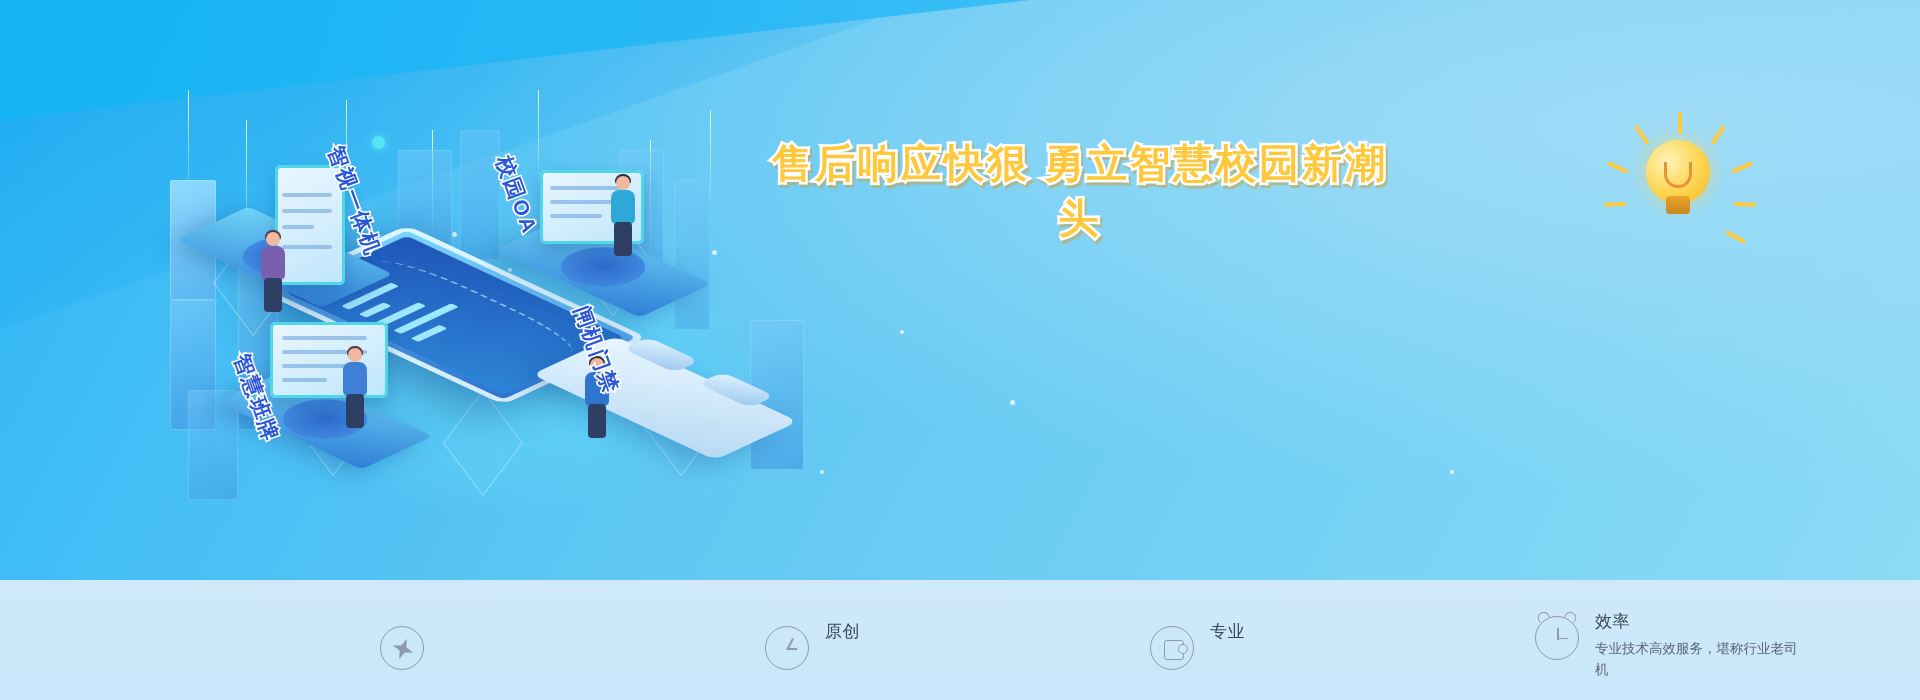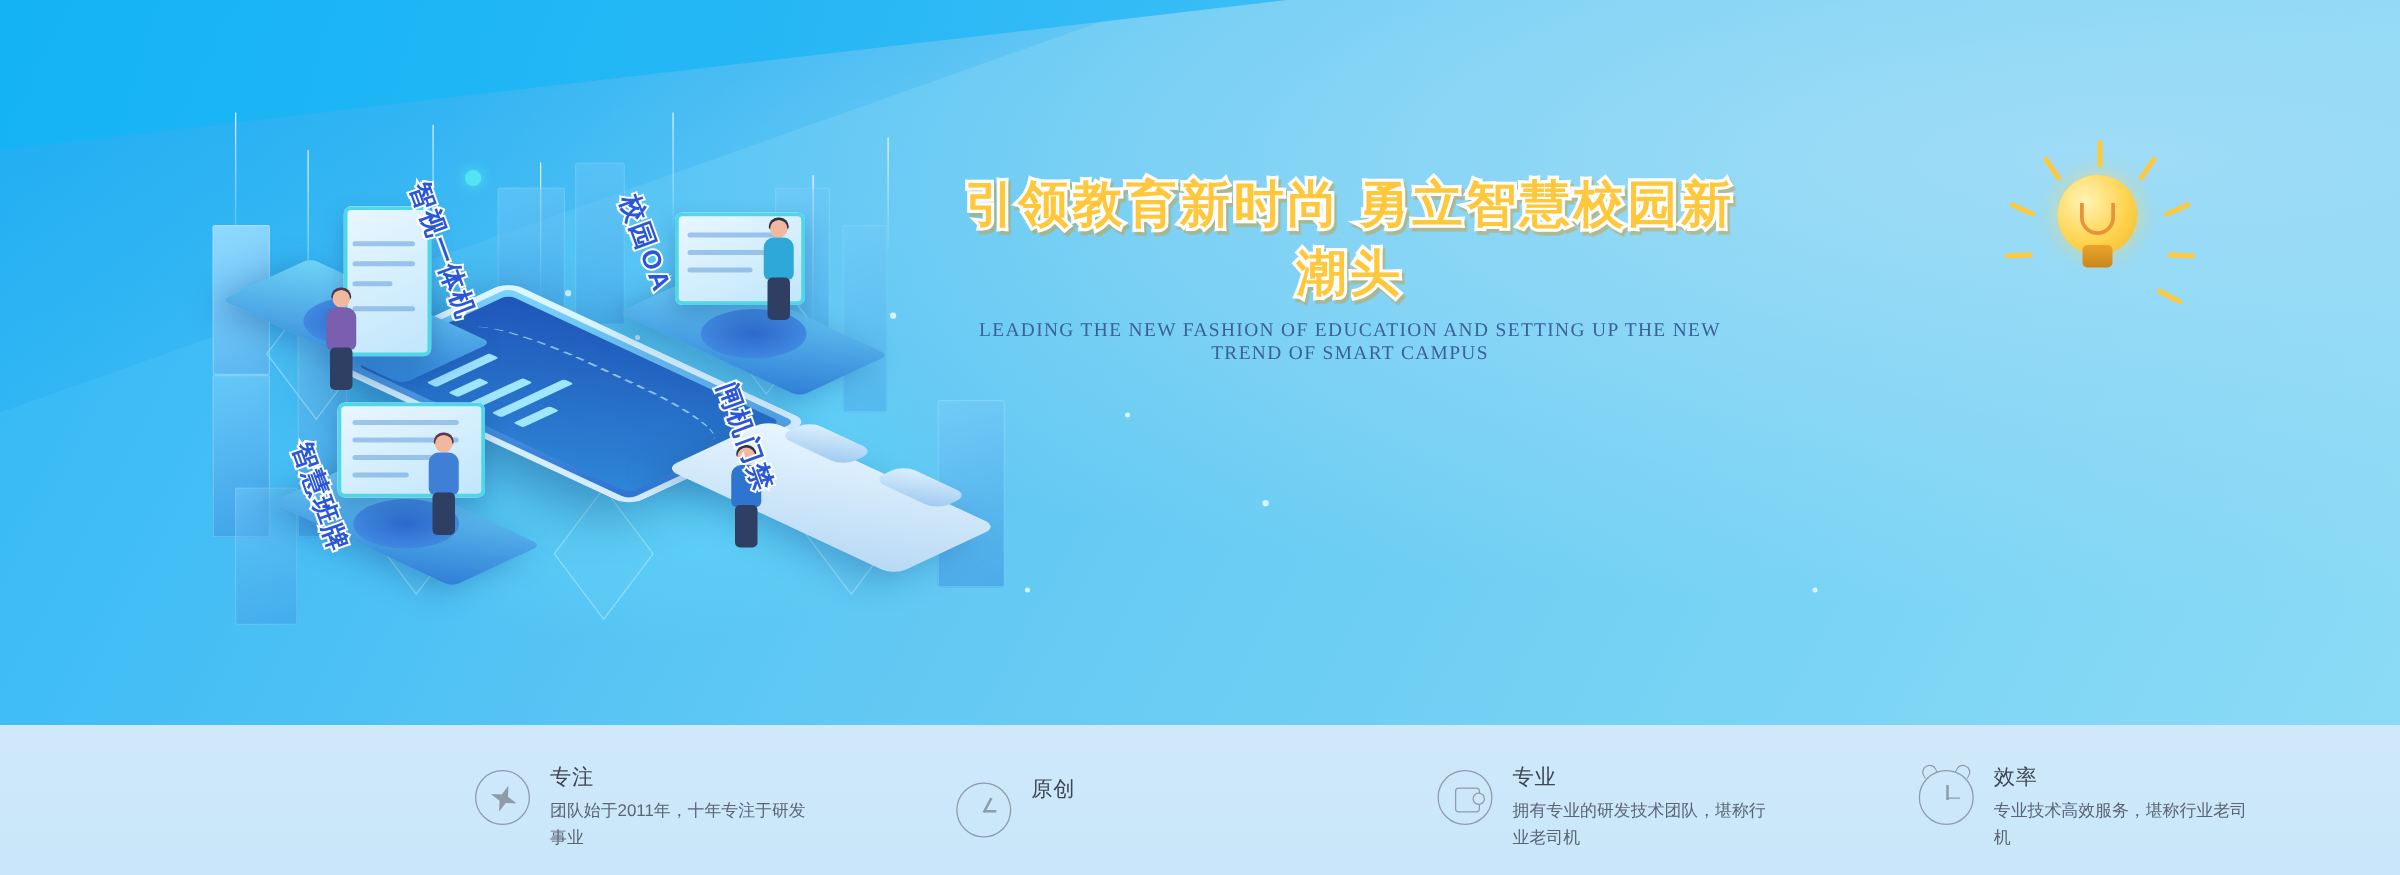--- a/index.html
+++ b/index.html
@@ -365,46 +365,40 @@
     <div class="ray" style="left:110px;top:32px;height:22px;transform:rotate(66deg);"></div>
     <div class="ray" style="left:4px;top:64px;height:22px;transform:rotate(-92deg);"></div>
     <div class="ray" style="left:112px;top:64px;height:22px;transform:rotate(92deg);"></div>
     <div class="ray" style="left:104px;top:92px;height:22px;transform:rotate(118deg);"></div>
     <div class="glass"></div>
     <div class="fil"></div>
     <div class="base"></div>
   </div>
 
   <div class="right">
-    <div class="subtitle">引领教育新时尚  勇立智慧校园新潮头</div>
-    <div class="tagline">LEADING THE NEW FASHION OF EDUCATION AND SETTING UP THE NEW TREND OF SMART CAMPUS</div>
+    <div class="subtitle">售后响应快狠  勇立智慧校园新潮头</div>
   </div>
 
   <div class="featbar">
 
     <div class="feat">
       <div class="ico ic-compass"></div>
-      <div class="tx">
-        <div class="ft">专注</div>
-        <div class="fd">团队始于2011年，十年专注于研发事业</div>
-      </div>
     </div>
 
     <div class="feat">
       <div class="ico ic-clock"></div>
       <div class="tx">
         <div class="ft">原创</div>
       </div>
     </div>
 
     <div class="feat">
       <div class="ico ic-puzzle"></div>
       <div class="tx">
         <div class="ft">专业</div>
-        <div class="fd">拥有专业的研发技术团队，堪称行业老司机</div>
       </div>
     </div>
 
     <div class="feat">
       <div class="ico ic-alarm">
         <span class="alarm-l"></span>
         <span class="alarm-r"></span>
       </div>
       <div class="tx">
         <div class="ft">效率</div>

